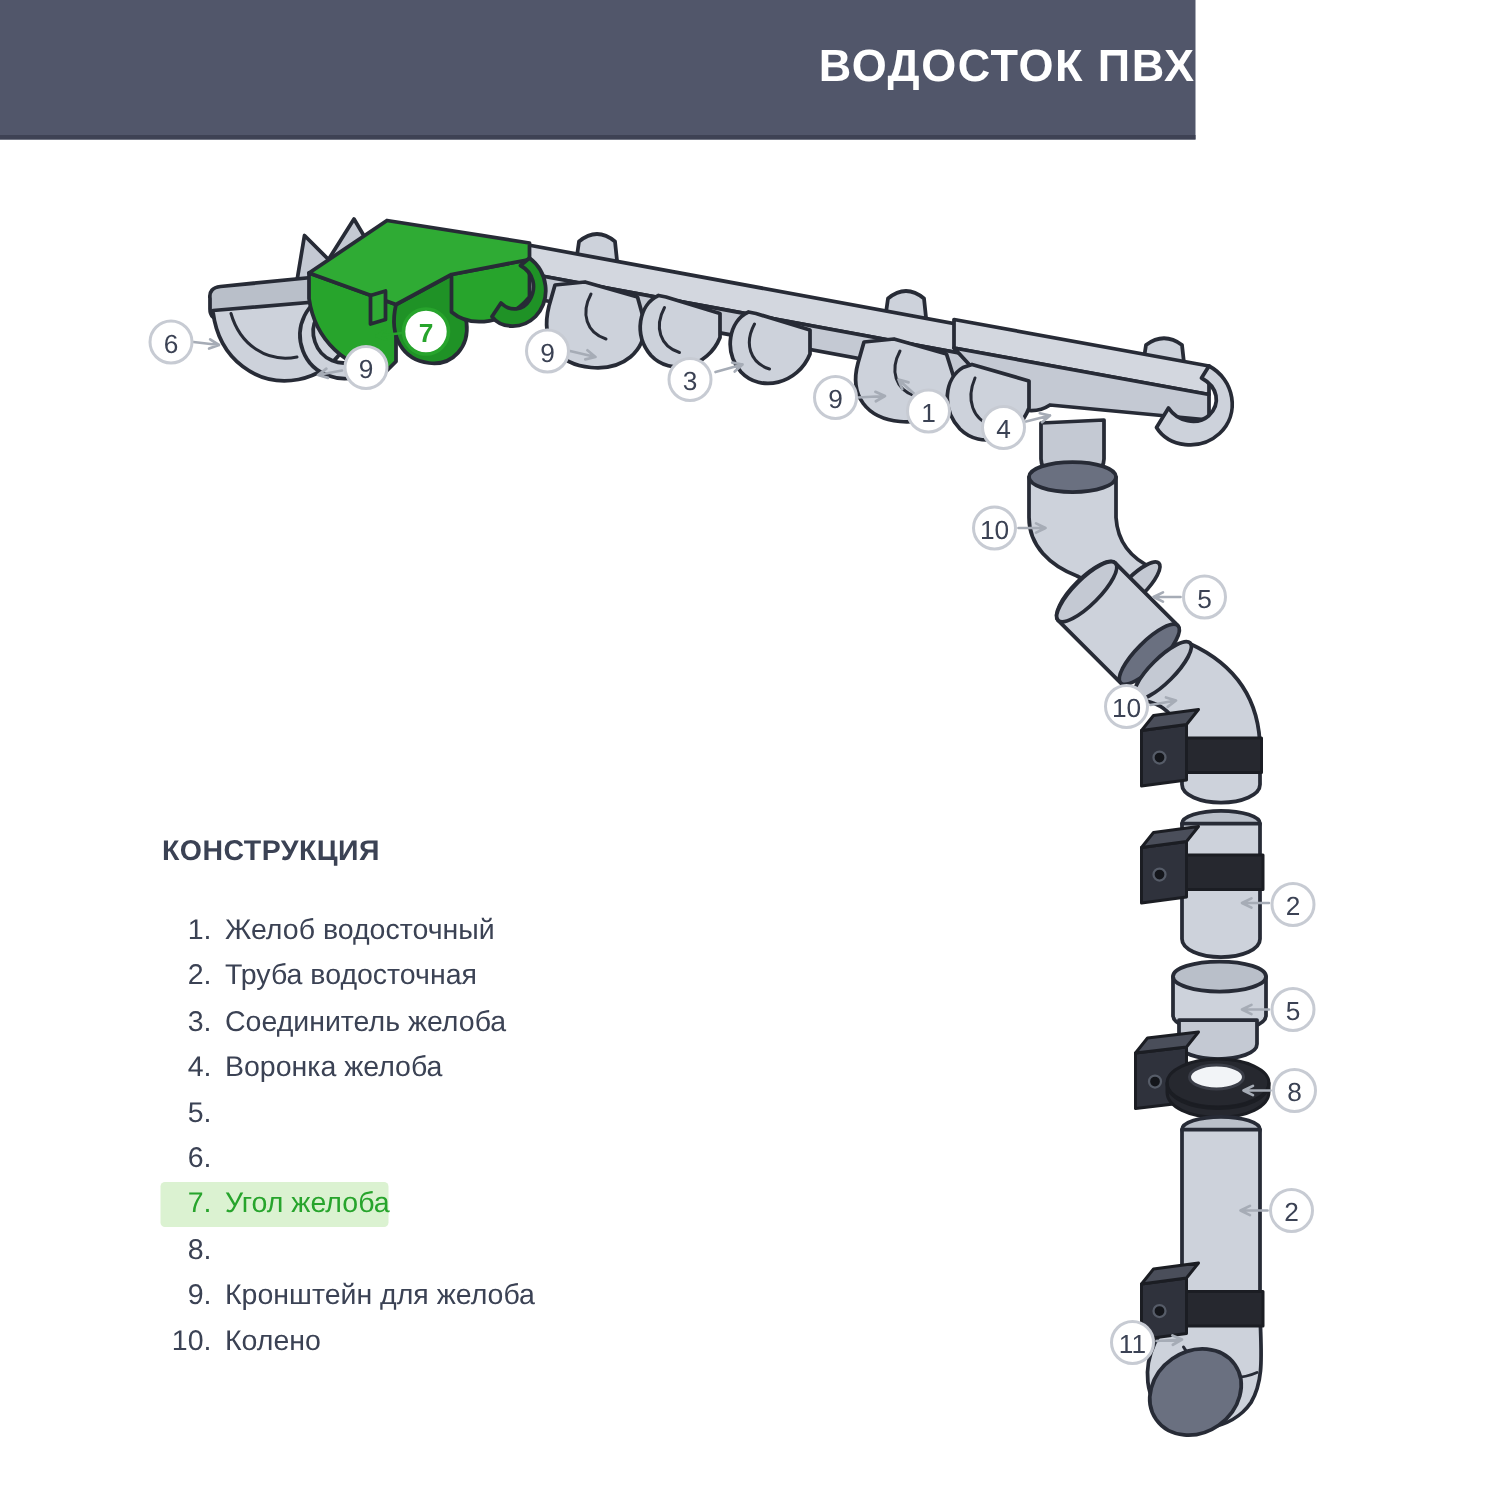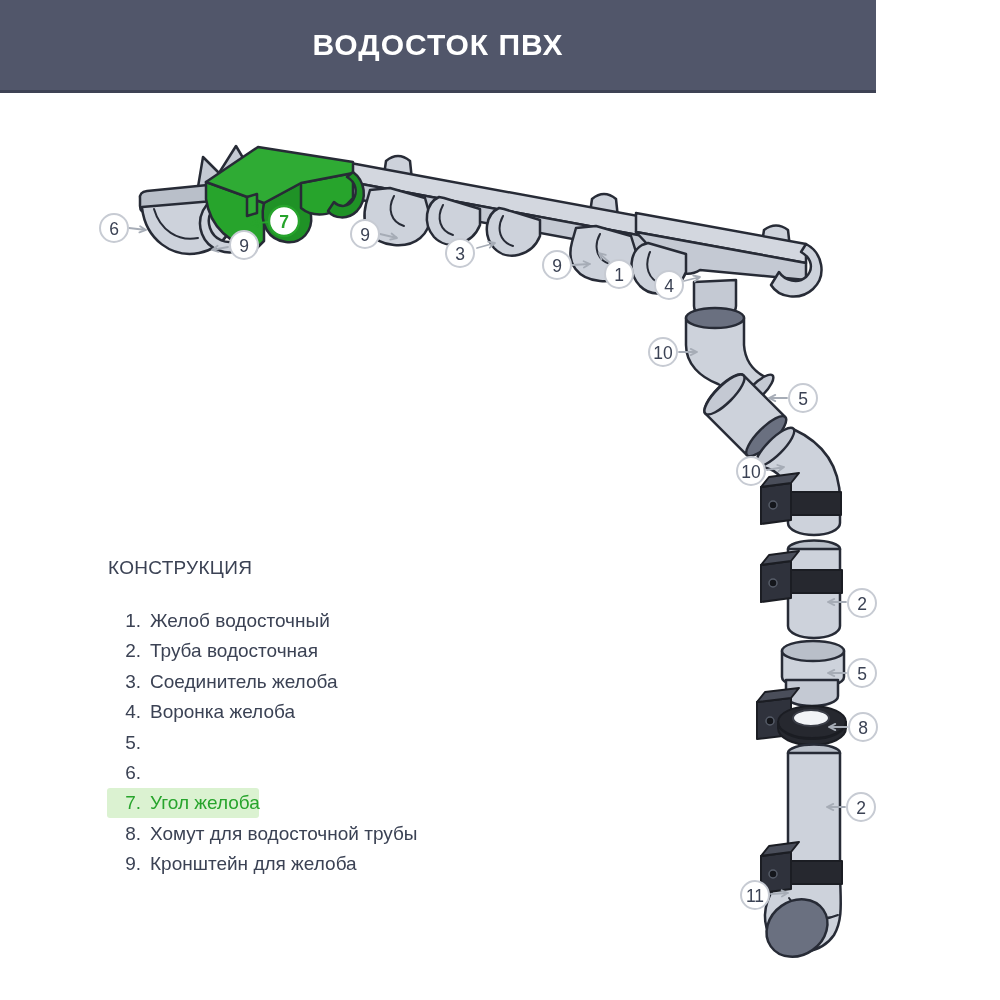--- a/index.html
+++ b/index.html
@@ -6,43 +6,43 @@
     --header-bg:#51566A; --header-border:#3E4254; --text:#3B4254;
     --green:#27A42C; --green-light:#2FAB34; --green-dark:#1F9226;
     --hl-bg:#DBF2D1; --part-light:#CDD2DB; --part-shade:#C4C9D3;
     --part-light3:#D3D7DF; --part-mid:#B9BFC9; --part-dark:#6A7080;
     --clamp:#26282F; --clamp2:#2F323C; --clamptop:#4A4E5A;
     --outline:#272B36; --callout-border:#C7CBD3; --arrow:#A6ACB6;
   }
   html,body{margin:0;padding:0}
   body{width:1000px;height:1000px;position:relative;background:#fff;
        font-family:"Liberation Sans",sans-serif;overflow:hidden}
-  .header{position:absolute;top:0;left:0;width:876px;height:90px;
+  .header{position:absolute;top:0;left:0;width:797px;height:90px;
           background:var(--header-bg);border-bottom:3px solid var(--header-border);
-          display:flex;align-items:center;justify-content:center;z-index:3}
+          display:flex;align-items:center;justify-content:flex-end;z-index:3}
   .header h1{margin:0;color:#fff;font-size:30px;font-weight:700;letter-spacing:1px}
   svg.diagram{position:absolute;left:0;top:0;z-index:1}
   
   .f-light{fill:var(--part-light);stroke:var(--outline);stroke-width:2.5;stroke-linejoin:round}
   .f-shade{fill:var(--part-shade);stroke:var(--outline);stroke-width:2.5;stroke-linejoin:round}
   .f-light3{fill:var(--part-light3);stroke:var(--outline);stroke-width:2.5;stroke-linejoin:round}
   .f-mid{fill:var(--part-mid);stroke:var(--outline);stroke-width:2.5;stroke-linejoin:round}
   .f-dark{fill:var(--part-dark);stroke:var(--outline);stroke-width:2.5;stroke-linejoin:round}
   .f-clamp{fill:var(--clamp);stroke:#1B1D23;stroke-width:2;stroke-linejoin:round}
   .f-clamp2{fill:var(--clamp2);stroke:#1B1D23;stroke-width:2;stroke-linejoin:round}
   .f-clamptop{fill:var(--clamptop);stroke:#1B1D23;stroke-width:2;stroke-linejoin:round}
   .f-screw{fill:#14161B;stroke:#565C68;stroke-width:1.5}
   .f-hole{fill:#F2F4F7;stroke:#3B3E48;stroke-width:2}
   .f-green{fill:var(--green);stroke:var(--outline);stroke-width:2.5;stroke-linejoin:round}
   .f-green-l{fill:var(--green-light);stroke:var(--outline);stroke-width:2.5;stroke-linejoin:round}
   .f-green-d{fill:var(--green-dark);stroke:var(--outline);stroke-width:2.5;stroke-linejoin:round}
   .s-line{fill:none;stroke:var(--outline);stroke-width:2;stroke-linecap:round}
   
   .legend{position:absolute;left:70px;top:556px;width:430px;z-index:2}
-  .legend-title{font-size:19px;line-height:24px;font-weight:400;color:var(--text);
+  .legend-title{font-size:19px;line-height:24px;font-weight:700;color:var(--text);
                 padding-left:38px;letter-spacing:.3px}
   .rows{position:relative;margin-top:26px}
   .hl-rect{position:absolute;left:37px;top:182.4px;width:152px;height:30px;
            background:var(--hl-bg);border-radius:3px;z-index:0}
   .row{display:flex;line-height:30.4px;font-size:19px;color:var(--text);
        position:relative;z-index:1;cursor:default}
   .row .num{width:71px;text-align:right;flex:0 0 auto}
   .row .lbl{margin-left:9px;white-space:nowrap}
   .row.hl{color:var(--green);font-weight:400}
 </style>
@@ -289,20 +289,23 @@
     </div>
     <div class="row">
       <span class="num">6.</span>
     </div>
     <div class="row hl">
       <span class="num">7.</span>
       <span class="lbl">Угол желоба</span>
     </div>
     <div class="row">
       <span class="num">8.</span>
-      <span class="lbl">Хомут для водосточной трубы</span>
     </div>
     <div class="row">
       <span class="num">9.</span>
       <span class="lbl">Кронштейн для желоба</span>
     </div>
+    <div class="row">
+      <span class="num">10.</span>
+      <span class="lbl">Колено</span>
+    </div>
   </div>
 </div>
 
 </body></html>

